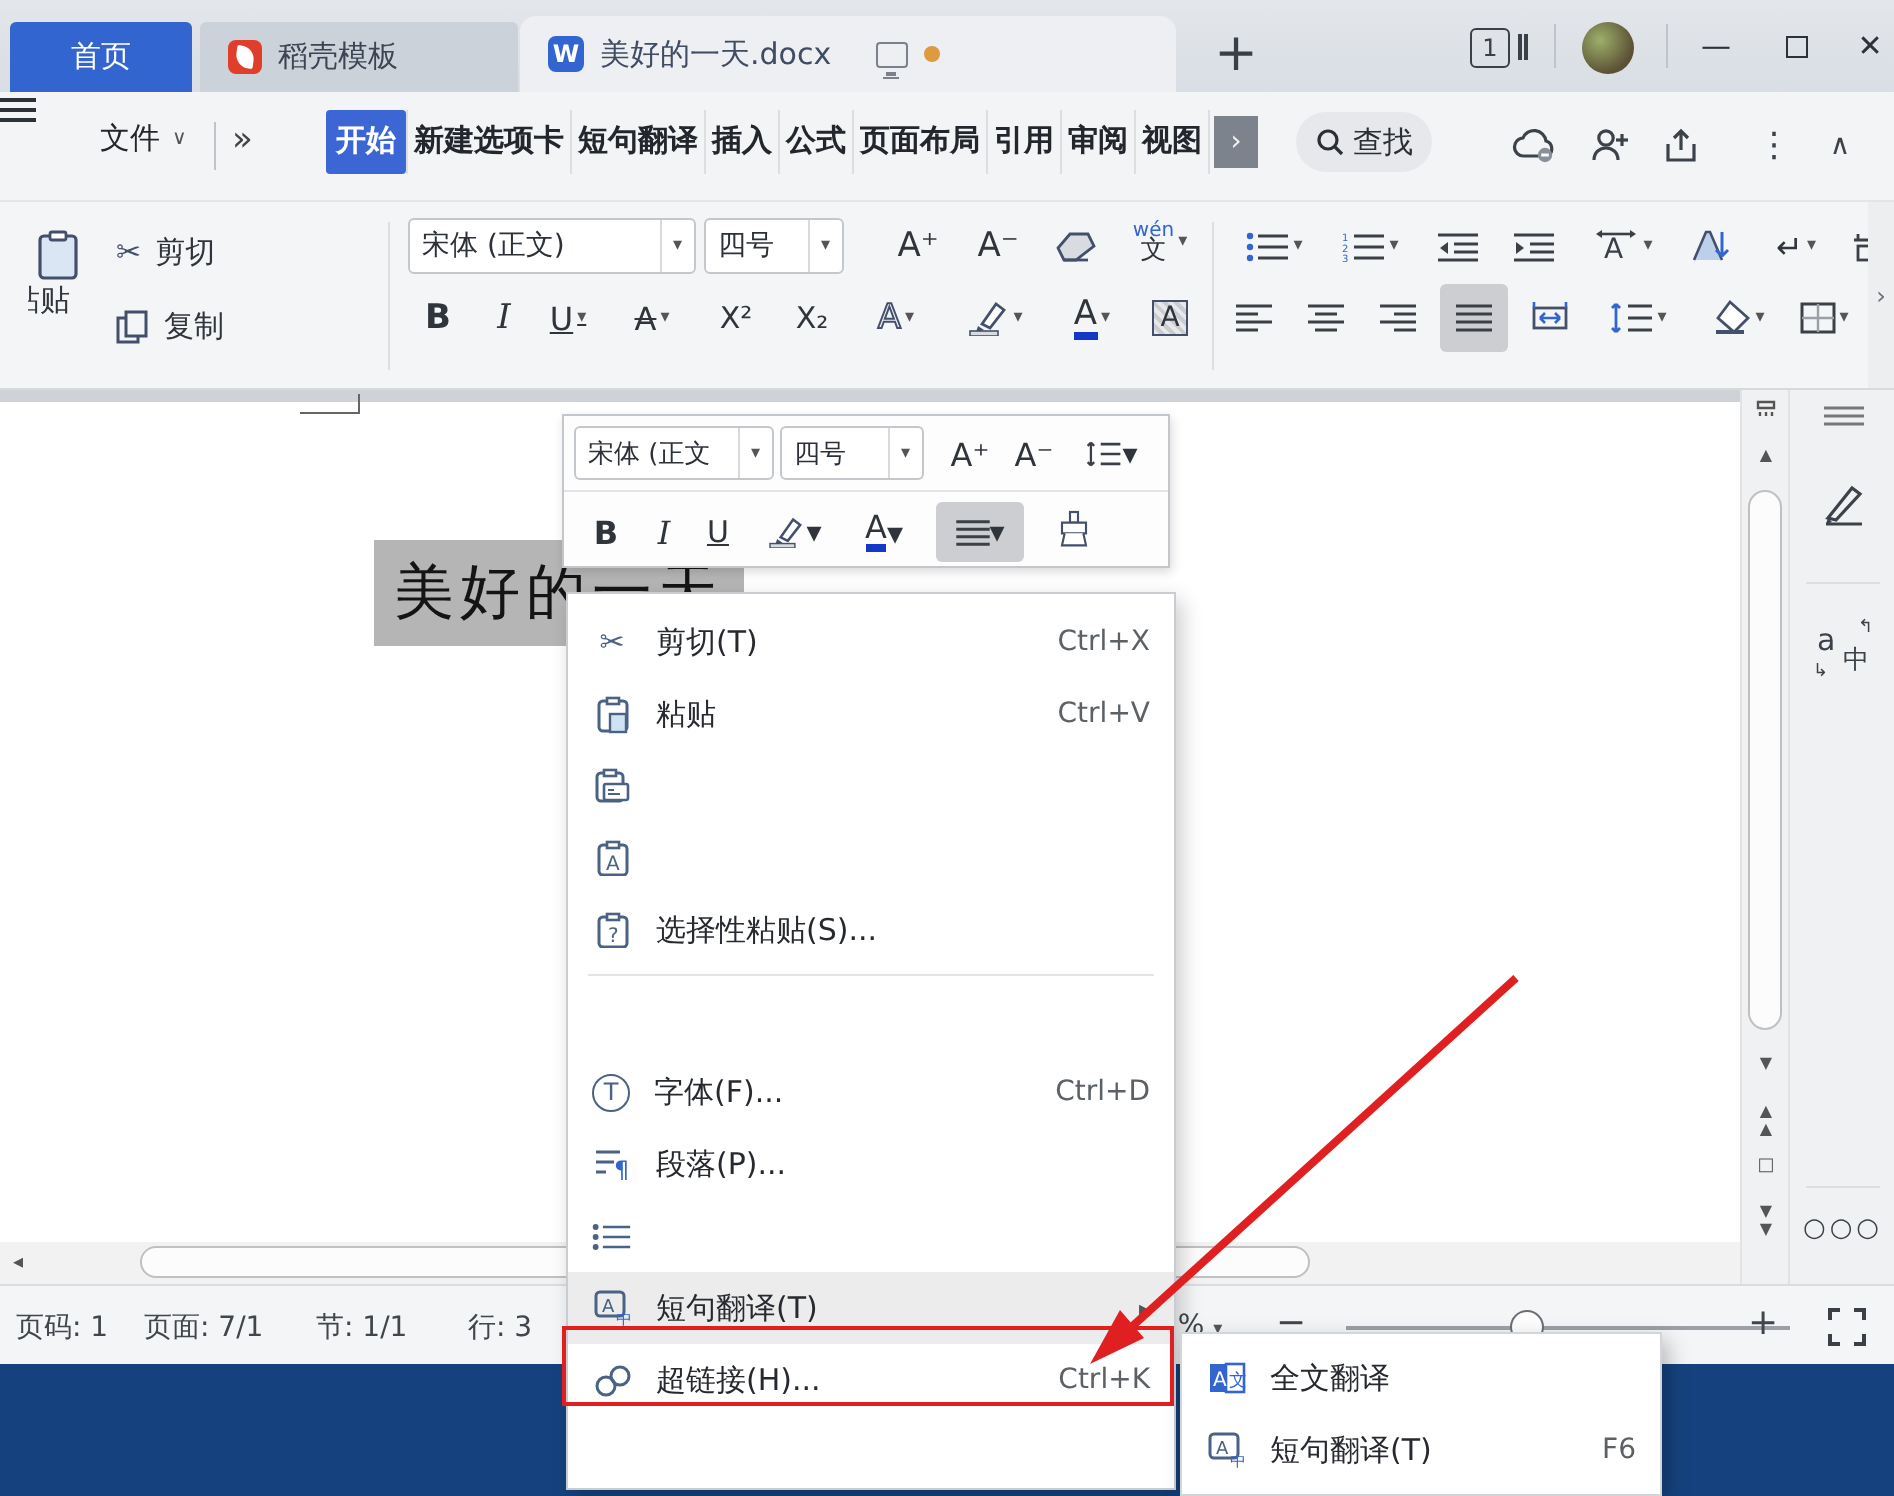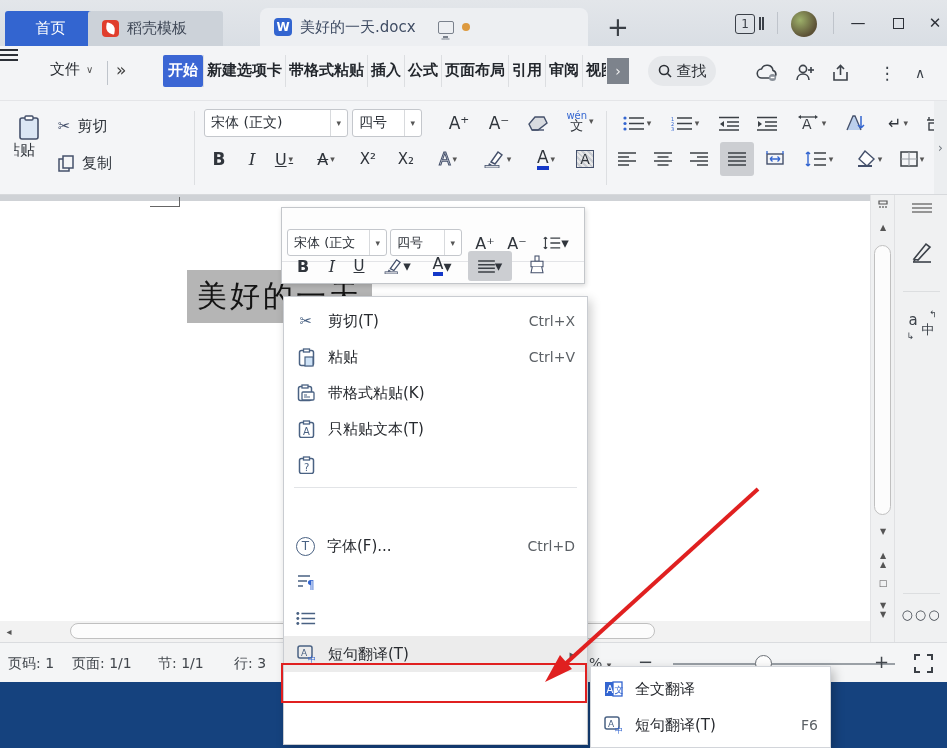--- a/index.html
+++ b/index.html
@@ -2,21 +2,21 @@
 <html><head>
 <meta charset="utf-8">
 <style>
 *{margin:0;padding:0;box-sizing:border-box}
 body{background:#222;font-family:"DejaVu Sans","Liberation Sans",sans-serif}
 #app{position:relative;width:947px;height:748px;overflow:hidden;background:#0f766e;font-family:"DejaVu Sans","Liberation Sans",sans-serif}
 
 #titlebar{position:absolute;left:0;top:0;width:947px;height:46px;background:linear-gradient(#e3e6ea,#d9dee4)}
 .ttab{position:absolute;top:11px;height:35px;display:flex;align-items:center;gap:8px;padding:0 14px;font-size:15px;color:#3c4554;cursor:pointer}
 #tab-home{left:5px;width:91px;justify-content:center;background:#3365d0;color:#fff;border-radius:3px 3px 0 0}
-#tab-docer{left:88px;width:135px;background:#ccd2d9;border-radius:3px 3px 0 0}
+#tab-docer{left:100px;width:159px;background:#ccd2d9;border-radius:3px 3px 0 0}
 #tab-doc{left:260px;top:8px;height:38px;width:328px;background:#edeff2;border-radius:8px 8px 0 0;color:#3f4c63}
 .docer-ic{width:17px;height:17px;border-radius:4px;background:#e03e2d;position:relative;flex:0 0 auto}
 .docer-ic::after{content:"";position:absolute;left:4px;top:3px;width:9px;height:11px;background:#fff;border-radius:1px 7px 1px 7px;transform:rotate(8deg)}
 .wps-ic{width:18px;height:18px;border-radius:4px;background:#3365d0;color:#fff;font-weight:bold;font-size:12px;display:flex;align-items:center;justify-content:center;flex:0 0 auto}
 .mon-ic{width:16px;height:13px;border:1.5px solid #7a818c;border-radius:2px;position:relative;margin-left:14px}
 .mon-ic::after{content:"";position:absolute;left:4px;bottom:-5px;width:5px;height:2px;background:#7a818c;box-shadow:-2px 2px 0 -0.5px #7a818c,2px 2px 0 -0.5px #7a818c}
 .dot{width:8px;height:8px;border-radius:50%;background:#dd9a3f}
 #newtab{left:602px;top:12px;position:absolute;font-size:26px;color:#3a3f46;width:32px;text-align:center;cursor:pointer}
 #wincount{position:absolute;left:735px;top:14px;width:20px;height:20px;border:1.7px solid #3b4048;border-radius:3px;font-size:12px;color:#3b4048;display:flex;align-items:center;justify-content:center}
 #wincount::after{content:"";position:absolute;right:-7px;top:2px;width:2px;height:13px;background:#3b4048;box-shadow:3px 0 0 #3b4048}
@@ -129,21 +129,21 @@
       </div>
     <div class="mb" style="left:50px">
       <span>文件</span>
       <span style="font-size:10px;color:#555">∨</span>
     </div>
     <div class="vsep" style="left:107px;top:15px;height:24px"></div>
     <div class="mb" style="left:116px;font-size:17px;color:#444">»</div>
     <div id="rtabs">
       <span class="rtab active">开始</span>
       <span class="rtab">新建选项卡</span>
-      <span class="rtab">带格式粘贴</span>
+      <span class="rtab">短句翻译</span>
       <span class="rtab">插入</span>
       <span class="rtab">公式</span>
       <span class="rtab">页面布局</span>
       <span class="rtab">引用</span>
       <span class="rtab">审阅</span>
       <span class="rtab">视图</span>
       <span class="rtab">章节</span>
     </div>
     <div id="tabsmore">›</div>
     <div id="search">
@@ -362,21 +362,21 @@
         <span class="dd">▾</span>
     </div>
   </div>
   <div class="edgeR">›</div>
 
   <div id="docarea"></div>
   <div id="cornermark"></div>
   <div id="seltext">美好的一天</div>
 
   <div id="minibar">
-    <div class="mrow" style="top:16px;border-bottom:1px solid #e3e4e7">
+    <div class="mrow" style="top:0;border-bottom:1px solid #e3e4e7">
       <div class="combo" style="left:5px;top:5px;width:100px;height:27px;font-size:13px">
           <span>宋体 (正文</span>
           <span class="dd">▾</span>
         </div>
       <div class="combo" style="left:108px;top:5px;width:72px;height:27px;font-size:13px">
           <span>四号</span>
           <span class="dd">▾</span>
         </div>
       <div class="mbtn" style="left:188px;width:30px;font-size:16px">A⁺</div>
       <div class="mbtn" style="left:220px;width:30px;font-size:16px">A⁻</div>
@@ -439,42 +439,41 @@
     </div>
     <div class="cm-row">
       <span class="cm-ic">
           <svg width="18" height="18" viewBox="0 0 18 18">
             <rect x="1.5" y="2.5" width="13" height="14" rx="2" fill="none" stroke="#4a6283" stroke-width="1.5"></rect>
             <rect x="5" y="1" width="6" height="3" fill="#fff" stroke="#4a6283" stroke-width="1.3"></rect>
             <rect x="5" y="8" width="12" height="8" rx="1" fill="#fff" stroke="#4a6283" stroke-width="1.3"></rect>
             <path d="M7 11h3M7 13h6" stroke="#4a6283" stroke-width="1"></path>
           </svg>
         </span>
-      <span class="cm-label">带格式粘贴(K)</span>
       <span class="cm-key"></span>
     </div>
     <div class="cm-row">
       <span class="cm-ic">
           <svg width="17" height="18" viewBox="0 0 17 18">
             <rect x="1.5" y="2.5" width="14" height="15" rx="2" fill="none" stroke="#4a6283" stroke-width="1.5"></rect>
             <rect x="5.5" y="1" width="6" height="3" fill="#fff" stroke="#4a6283" stroke-width="1.3"></rect>
             <text x="5" y="15" font-size="10" fill="#4a6283" font-family="DejaVu Sans">A</text>
           </svg>
         </span>
-      <span class="cm-label">只粘贴文本(T)</span>
       <span class="cm-key"></span>
     </div>
     <div class="cm-row">
       <span class="cm-ic">
           <svg width="17" height="18" viewBox="0 0 17 18">
             <rect x="1.5" y="2.5" width="14" height="15" rx="2" fill="none" stroke="#4a6283" stroke-width="1.5"></rect>
             <rect x="5.5" y="1" width="6" height="3" fill="#fff" stroke="#4a6283" stroke-width="1.3"></rect>
             <text x="6" y="15" font-size="10" fill="#4a6283" font-family="DejaVu Sans">?</text>
           </svg>
         </span>
+      <span class="cm-label">选择性粘贴(S)...</span>
       <span class="cm-key"></span>
     </div>
     <div class="cm-div"></div>
     <div class="cm-row">
       <span class="cm-ic"></span>
       <span class="cm-key"></span>
     </div>
     <div class="cm-row">
       <span class="cm-ic" style="width:19px;height:19px;border:1.5px solid #4a6283;border-radius:50%;font-size:12px">
           <span>T</span>
@@ -482,20 +481,21 @@
       <span class="cm-label">字体(F)...</span>
       <span class="cm-key">Ctrl+D</span>
     </div>
     <div class="cm-row">
       <span class="cm-ic">
           <svg width="18" height="16" viewBox="0 0 18 16">
             <path d="M1 2h12M1 7h9M1 12h5" stroke="#4a6283" stroke-width="1.6"></path>
             <text x="10" y="15" font-size="12" fill="#3365d0" font-family="DejaVu Sans">¶</text>
           </svg>
         </span>
+      <span class="cm-label">段落(P)...</span>
       <span class="cm-key"></span>
     </div>
     <div class="cm-row">
       <span class="cm-ic">
           <svg width="20" height="15" viewBox="0 0 22 15">
             <circle cx="2" cy="2" r="1.6" fill="#4a6283"></circle>
             <circle cx="2" cy="7.5" r="1.6" fill="#4a6283"></circle>
             <circle cx="2" cy="13" r="1.6" fill="#4a6283"></circle>
             <path d="M6 2h15M6 7.5h15M6 13h15" stroke="#4a6283" stroke-width="1.5"></path>
           </svg>
@@ -505,20 +505,30 @@
     <div class="cm-row hl">
       <span class="cm-ic">
           <svg width="19" height="18" viewBox="0 0 19 18">
             <rect x="1" y="1" width="14" height="12" rx="2" fill="none" stroke="#4a6283" stroke-width="1.5"></rect>
             <text x="4" y="11" font-size="9" fill="#4a6283" font-family="DejaVu Sans">A</text>
             <text x="11" y="17" font-size="8" fill="#3365d0" font-family="DejaVu Sans">中</text>
           </svg>
         </span>
       <span class="cm-label">短句翻译(T)</span>
       <span class="cm-sub">▸</span>
+    </div>
+    <div class="cm-row">
+      <span class="cm-ic">
+          <svg width="19" height="17" viewBox="0 0 19 17">
+            <ellipse cx="6" cy="11" rx="4.5" ry="4.5" fill="none" stroke="#4a6283" stroke-width="1.5" transform="rotate(-45 6 11)"></ellipse>
+            <ellipse cx="13" cy="6" rx="4.5" ry="4.5" fill="none" stroke="#4a6283" stroke-width="1.5" transform="rotate(-45 13 6)"></ellipse>
+          </svg>
+        </span>
+      <span class="cm-label">超链接(H)...</span>
+      <span class="cm-key">Ctrl+K</span>
     </div>
   </div>
 
   <div id="submenu">
     <div class="cm-row">
       <span class="cm-ic">
           <svg width="19" height="16" viewBox="0 0 19 16">
             <rect x="1" y="1" width="8" height="14" fill="#3365d0"></rect>
             <rect x="9" y="1" width="9" height="14" fill="none" stroke="#3365d0" stroke-width="1.3"></rect>
             <text x="2.5" y="12" font-size="10" fill="#fff" font-family="DejaVu Sans">A</text>
@@ -578,21 +588,21 @@
         <span style="position:absolute;right:-2px;top:-4px;font-size:9px">↰</span>
         <span style="position:absolute;left:-2px;bottom:-4px;font-size:9px">↳</span>
       </span>
     </div>
     <div class="sb-div" style="top:398px"></div>
     <div class="sb-ic" style="top:412px;letter-spacing:2px;font-size:13px;color:#3c424a">○○○</div>
   </div>
 
   <div id="statusbar">
     <span class="st" style="left:8px">页码: 1</span>
-    <span class="st" style="left:72px">页面: 1/1</span>
+    <span class="st" style="left:72px">页面: 7/1</span>
     <span class="st" style="left:158px">节: 1/1</span>
     <span class="st" style="left:234px">行: 3</span>
     <span class="st" style="left:580px"><span>0%</span> <span style="font-size:9px;color:#555">▾</span></span>
     <span class="st" style="left:638px;font-size:18px;top:8px">−</span>
     <div id="zoomtrack"></div>
     <div id="zoomthumb"></div>
     <span class="st" style="left:874px;font-size:18px;top:8px">+</span>
     <div class="fs-ic">
       <i style="left:0;top:0;border-right:none;border-bottom:none"></i>
       <i style="right:0;top:0;border-left:none;border-bottom:none"></i>

